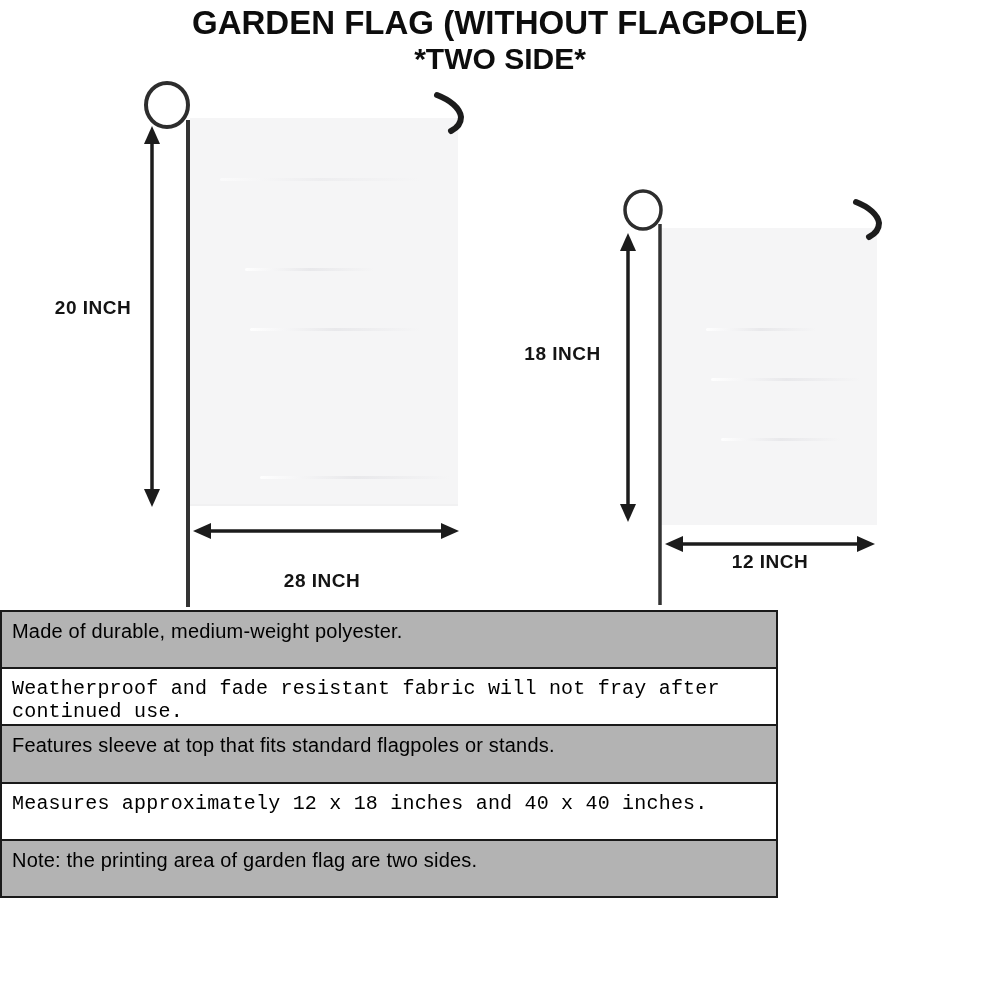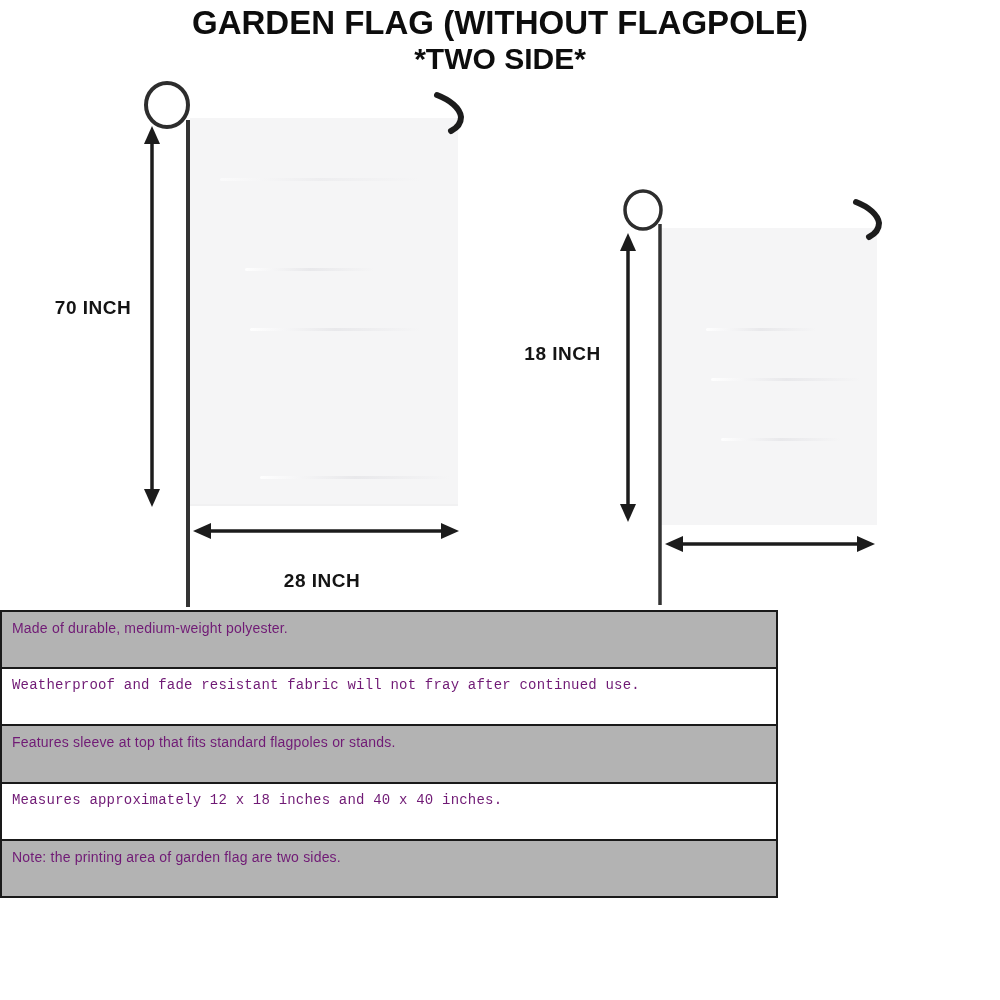--- a/index.html
+++ b/index.html
@@ -93,22 +93,22 @@
     box-sizing: border-box;
     border: 2px solid #1a1a1a;
     display: flex;
     flex-direction: column;
     z-index: 4;
   }
   .feature-row {
     flex: 1;
     box-sizing: border-box;
     padding: 8px 10px 0 10px;
-    font-size: 14px;
-    color: #701a75;
+    font-size: 20px;
+    color: #000000;
     letter-spacing: 0.2px;
   }
   .feature-row.sep { border-bottom: 2px solid #1a1a1a; }
   .row-gray  { background: #b3b3b3; }
   .row-white { background: #ffffff; font-family: Liberation Mono, monospace; }
 </style>
 </head>
 <body>
 
 <div class="stage">
@@ -165,23 +165,24 @@
       <polygon points="628,522 620,504 636,504"></polygon>
     </g>
 
     <g fill="#1c1c1c">
       <line x1="680" y1="544" x2="860" y2="544" stroke="#1c1c1c" stroke-width="3.5"></line>
       <polygon points="665,544 683,536 683,552"></polygon>
       <polygon points="875,544 857,536 857,552"></polygon>
     </g>
   </svg>
 
-  <div class="dim-label dim-40">70 INCH</div>
+  <div class="dim-label dim-40">20 INCH</div>
   <div class="dim-label dim-28">28 INCH</div>
   <div class="dim-label dim-18">18 INCH</div>
+  <div class="dim-label dim-12">12 INCH</div>
 
   <div class="feature-table">
     <div class="feature-row row-gray sep">Made of durable, medium-weight polyester.</div>
     <div class="feature-row row-white sep">Weatherproof and fade resistant fabric will not fray after continued use.</div>
     <div class="feature-row row-gray sep">Features sleeve at top that fits standard flagpoles or stands.</div>
     <div class="feature-row row-white sep">Measures approximately 12 x 18 inches and 40 x 40 inches.</div>
     <div class="feature-row row-gray">Note: the printing area of garden flag are two sides.</div>
   </div>
 
 </div>

